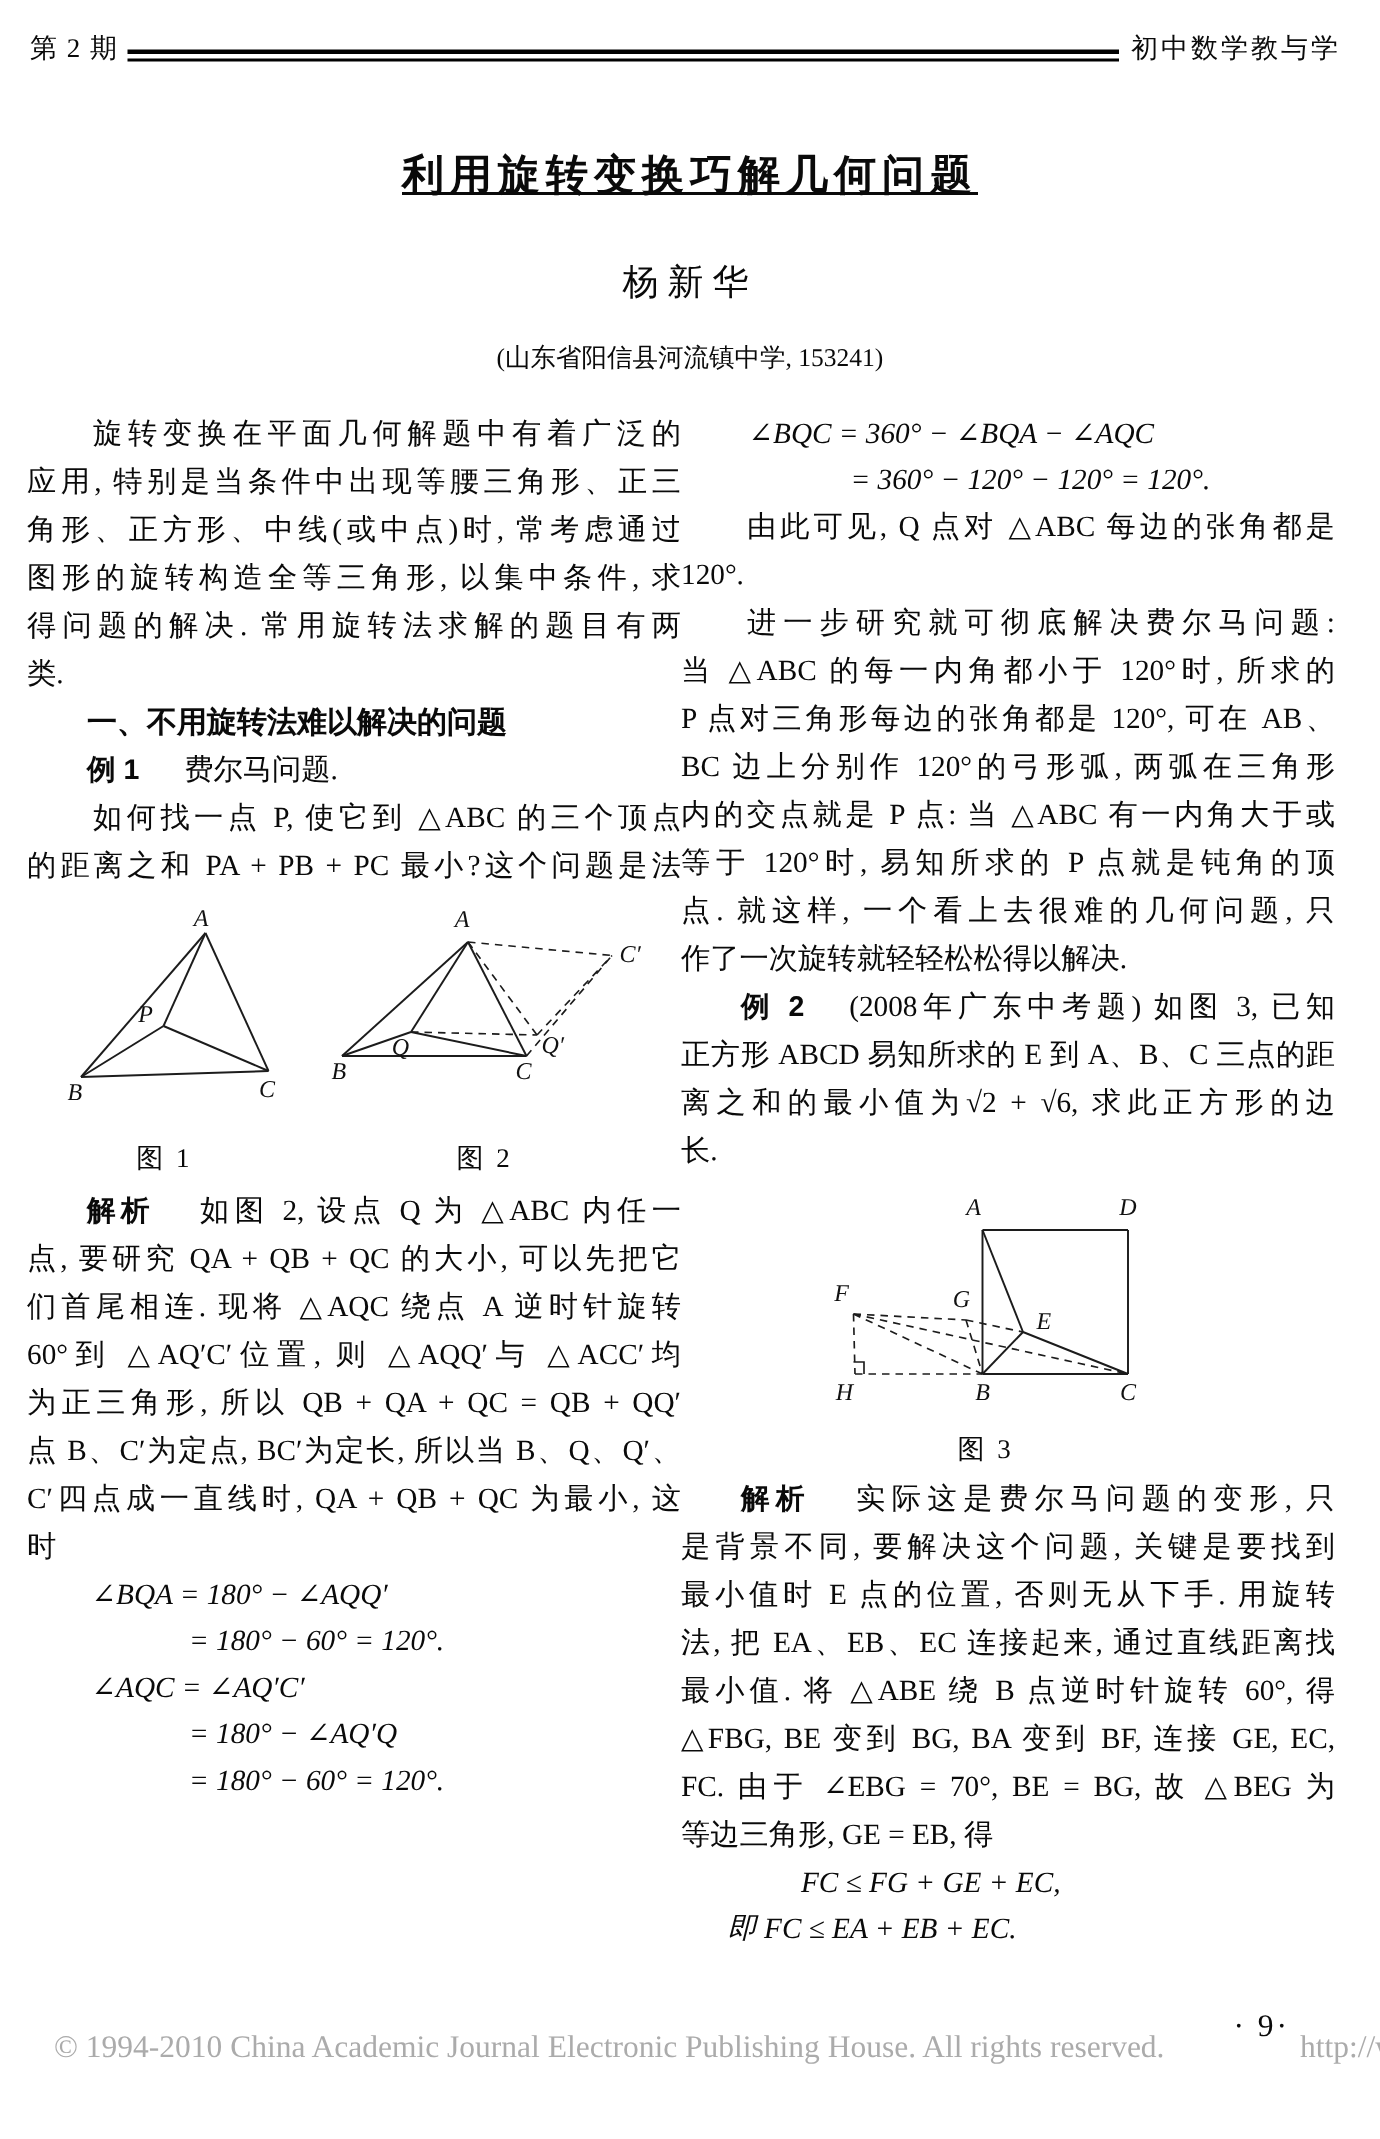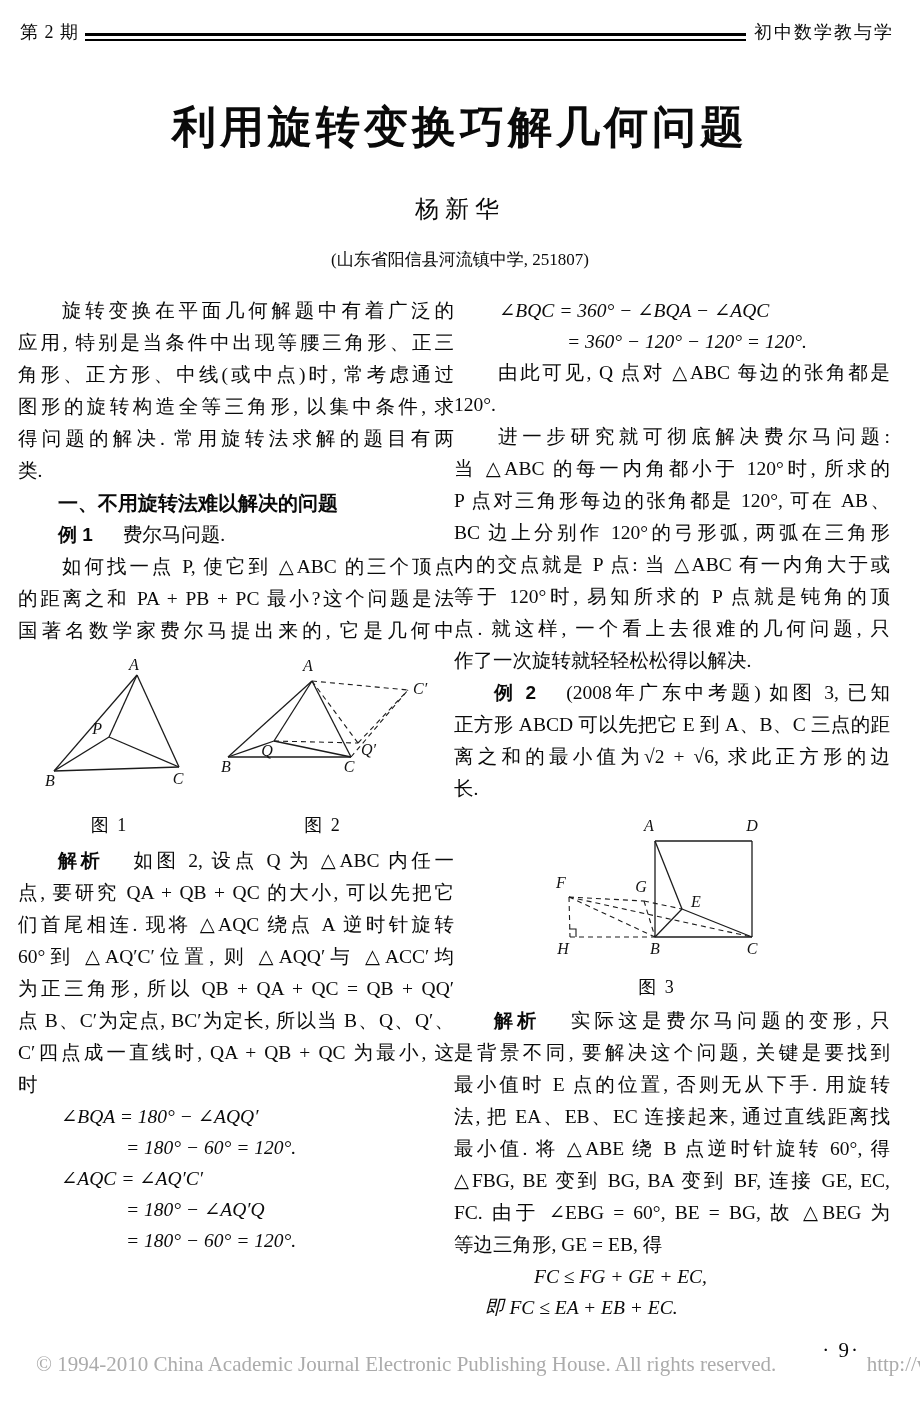--- a/index.html
+++ b/index.html
@@ -7,21 +7,21 @@
     width:920px;height:1426px;position:relative;overflow:hidden;
     background:#ffffff;color:#0a0a0a;
     font-family:"Liberation Serif","DejaVu Serif",serif;
   }
   
   .hdr{display:flex;align-items:flex-end;padding:20px 26px 0 20px;font-size:18px;}
   .hdr-issue{white-space:nowrap;letter-spacing:1px;}
   .hdr-rule{flex:1;height:3px;border-top:3px solid #000;border-bottom:2px solid #000;margin:0 8px 3px 6px;}
   .hdr-journal{white-space:nowrap;letter-spacing:2px;}
   
-  .title{margin:54px 0 0 0;text-align:center;font-size:44px;font-weight:700;letter-spacing:4px;}
+  .title{margin:54px 0 0 0;text-align:center;font-size:28px;font-weight:700;letter-spacing:4px;text-decoration:underline;}
   .author{margin-top:36px;text-align:center;font-size:24px;letter-spacing:6px;}
   .affil{margin-top:23px;text-align:center;font-size:17px;}
   
   .cols{display:flex;gap:0;padding:0 18px;margin-top:24px;}
   .col{width:436px;font-size:19.5px;line-height:32px;}
   .ln{white-space:nowrap;}
   .j{text-align:justify;text-align-last:justify;white-space:normal;}
   .ind{text-indent:44px;}
   .lead{margin-left:40px;}
   .heading{font-family:"Liberation Sans","DejaVu Sans",sans-serif;font-weight:700;font-size:20px;margin-left:40px;}
@@ -54,39 +54,38 @@
 <div>
 
   <div class="hdr">
     <span class="hdr-issue">第 2 期</span>
     <span class="hdr-rule"></span>
     <span class="hdr-journal">初中数学教与学</span>
   </div>
 
   <div class="title">利用旋转变换巧解几何问题</div>
   <div class="author">杨新华</div>
-  <div class="affil">(山东省阳信县河流镇中学, 251807)</div>
+  <div class="affil">(山东省阳信县河流镇中学, 153241)</div>
 
   <div class="cols">
 
     <div class="col">
       <div class="ln j ind">旋转变换在平面几何解题中有着广泛的</div>
       <div class="ln j">应用, 特别是当条件中出现等腰三角形、正三</div>
       <div class="ln j">角形、正方形、中线(或中点)时, 常考虑通过</div>
       <div class="ln j">图形的旋转构造全等三角形, 以集中条件, 求</div>
       <div class="ln j">得问题的解决. 常用旋转法求解的题目有两</div>
       <div class="ln">类.</div>
 
       <div class="ln heading">一、不用旋转法难以解决的问题</div>
 
       <div class="ln lead"><span class="lbl">例 1</span><span>费尔马问题.</span></div>
 
       <div class="ln j ind">如何找一点 P, 使它到 △ABC 的三个顶点</div>
       <div class="ln j">的距离之和 PA + PB + PC 最小?这个问题是法</div>
-      <div class="ln j">国著名数学家费尔马提出来的, 它是几何中</div>
 
       <div class="figrow">
         <figure>
           <svg width="175" height="148" viewBox="0 0 175 148">
             <line x1="115" y1="18" x2="32" y2="114"></line>
             <line x1="32" y1="114" x2="157" y2="110"></line>
             <line x1="157" y1="110" x2="115" y2="18"></line>
             <line x1="87" y1="80" x2="115" y2="18"></line>
             <line x1="87" y1="80" x2="32" y2="114"></line>
             <line x1="87" y1="80" x2="157" y2="110"></line>
@@ -147,21 +146,21 @@
       <div class="ln j ind">进一步研究就可彻底解决费尔马问题:</div>
       <div class="ln j">当 △ABC 的每一内角都小于 120°时, 所求的</div>
       <div class="ln j">P 点对三角形每边的张角都是 120°, 可在 AB、</div>
       <div class="ln j">BC 边上分别作 120°的弓形弧, 两弧在三角形</div>
       <div class="ln j">内的交点就是 P 点: 当 △ABC 有一内角大于或</div>
       <div class="ln j">等于 120°时, 易知所求的 P 点就是钝角的顶</div>
       <div class="ln j">点. 就这样, 一个看上去很难的几何问题, 只</div>
       <div class="ln">作了一次旋转就轻轻松松得以解决.</div>
 
       <div class="ln j lead"><span class="lbl">例 2</span><span>(2008年广东中考题) 如图 3, 已知</span></div>
-      <div class="ln j">正方形 ABCD 可以先把它 E 到 A、B、C 三点的距</div>
+      <div class="ln j">正方形 ABCD 易知所求的 E 到 A、B、C 三点的距</div>
       <div class="ln j">离之和的最小值为√2 + √6, 求此正方形的边</div>
       <div class="ln">长.</div>
 
       <div class="fig3wrap">
         <svg width="250" height="152" viewBox="0 0 250 152">
           <line x1="123" y1="26" x2="220" y2="26"></line>
           <line x1="220" y1="26" x2="220" y2="122"></line>
           <line x1="123" y1="26" x2="123" y2="122"></line>
           <line x1="123" y1="122" x2="220" y2="122"></line>
           <line x1="123" y1="26" x2="150" y2="94"></line>
@@ -186,21 +185,21 @@
         </svg>
         <figcaption>图 3</figcaption>
       </div>
 
       <div class="ln j lead"><span class="lbl">解析</span><span>实际这是费尔马问题的变形, 只</span></div>
       <div class="ln j">是背景不同, 要解决这个问题, 关键是要找到</div>
       <div class="ln j">最小值时 E 点的位置, 否则无从下手. 用旋转</div>
       <div class="ln j">法, 把 EA、EB、EC 连接起来, 通过直线距离找</div>
       <div class="ln j">最小值. 将 △ABE 绕 B 点逆时针旋转 60°, 得</div>
       <div class="ln j">△FBG, BE 变到 BG, BA 变到 BF, 连接 GE, EC,</div>
-      <div class="ln j">FC. 由于 ∠EBG = 60°, BE = BG, 故 △BEG 为</div>
+      <div class="ln j">FC. 由于 ∠EBG = 70°, BE = BG, 故 △BEG 为</div>
       <div class="ln">等边三角形, GE = EB, 得</div>
 
       <div class="eq eqR-c">FC ≤ FG + GE + EC,</div>
       <div class="eq eqR-d">即 FC ≤ EA + EB + EC.</div>
     </div>
   </div>
 
   <div class="pageno">· 9·</div>
 
   <div class="footer">

